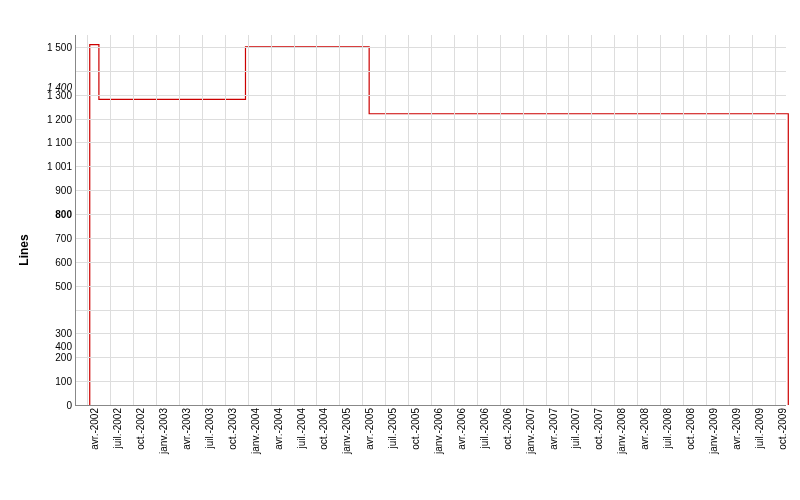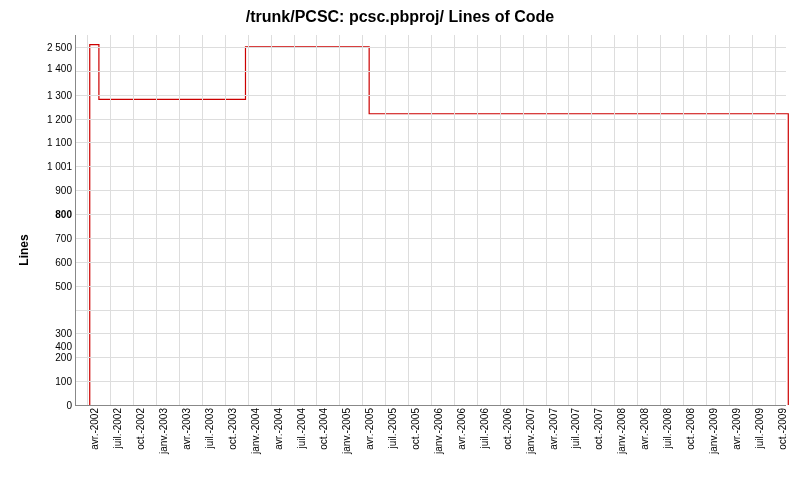--- a/index.html
+++ b/index.html
@@ -89,21 +89,20 @@
     top: 0;
     width: 100%;
     height: 100%;
     overflow: visible;
   }
 </style>
 </head>
 <body>
 
 <div class="chart-container">
-  <div class="title">/trunk/PCSC: pcsc.pbproj/ Lines of Code</div>
   <div class="ylabel">Lines</div>
 
   <div class="plot-area">
     <svg class="line" viewBox="0 0 710 370" preserveAspectRatio="none">
       <polyline id="series-path" fill="none" stroke="#cc0000" stroke-width="1.2" points="13.74,370.00 13.74,9.55 22.90,9.55 22.90,64.45 169.48,64.45 169.48,11.94 293.16,11.94 293.16,78.77 712.29,78.77 712.29,370.00"></polyline>
     </svg>
   <div class="grid-line-h" style="top: 346.129px;"></div>
       <div class="grid-line-h" style="top: 322.258px;"></div>
       <div class="grid-line-h" style="top: 298.387px;"></div>
       <div class="grid-line-h" style="top: 274.516px;"></div>
@@ -157,22 +156,22 @@
     <div class="ytick" style="top: 309.516px; margin-top: 36px;">400</div>
     <div class="ytick" style="top: 285.645px; text-align: right;">500</div>
     <div class="ytick" style="top: 261.774px;">600</div>
     <div class="ytick" style="top: 237.903px;">700</div>
     <div class="ytick" style="top: 214.032px; font-weight: bold;">800</div>
     <div class="ytick" style="top: 190.161px;">900</div>
     <div class="ytick" style="top: 166.29px;">1 001</div>
     <div class="ytick" style="top: 142.419px;">1 100</div>
     <div class="ytick" style="top: 118.548px;">1 200</div>
     <div class="ytick" style="top: 94.6774px; text-align: center;">1 300</div>
-    <div class="ytick" style="top: 68px;">1 400</div>
-    <div class="ytick" style="top: 46.9355px;">2 500</div>
+    <div class="ytick" style="top: 87px; font-style: italic;">1 400</div>
+    <div class="ytick" style="top: 46.9355px;">1 500</div>
     <div class="xtick" style="left: 89.4516px;">avr.-2002</div>
     <div class="xtick" style="left: 112.355px;">juil.-2002</div>
     <div class="xtick" style="left: 135.258px;">oct.-2002</div>
     <div class="xtick" style="left: 158.161px;">janv.-2003</div>
     <div class="xtick" style="left: 181.065px;">avr.-2003</div>
     <div class="xtick" style="left: 203.968px;">juil.-2003</div>
     <div class="xtick" style="left: 226.871px;">oct.-2003</div>
     <div class="xtick" style="left: 249.774px;">janv.-2004</div>
     <div class="xtick" style="left: 272.677px;">avr.-2004</div>
     <div class="xtick" style="left: 295.581px;">juil.-2004</div>

